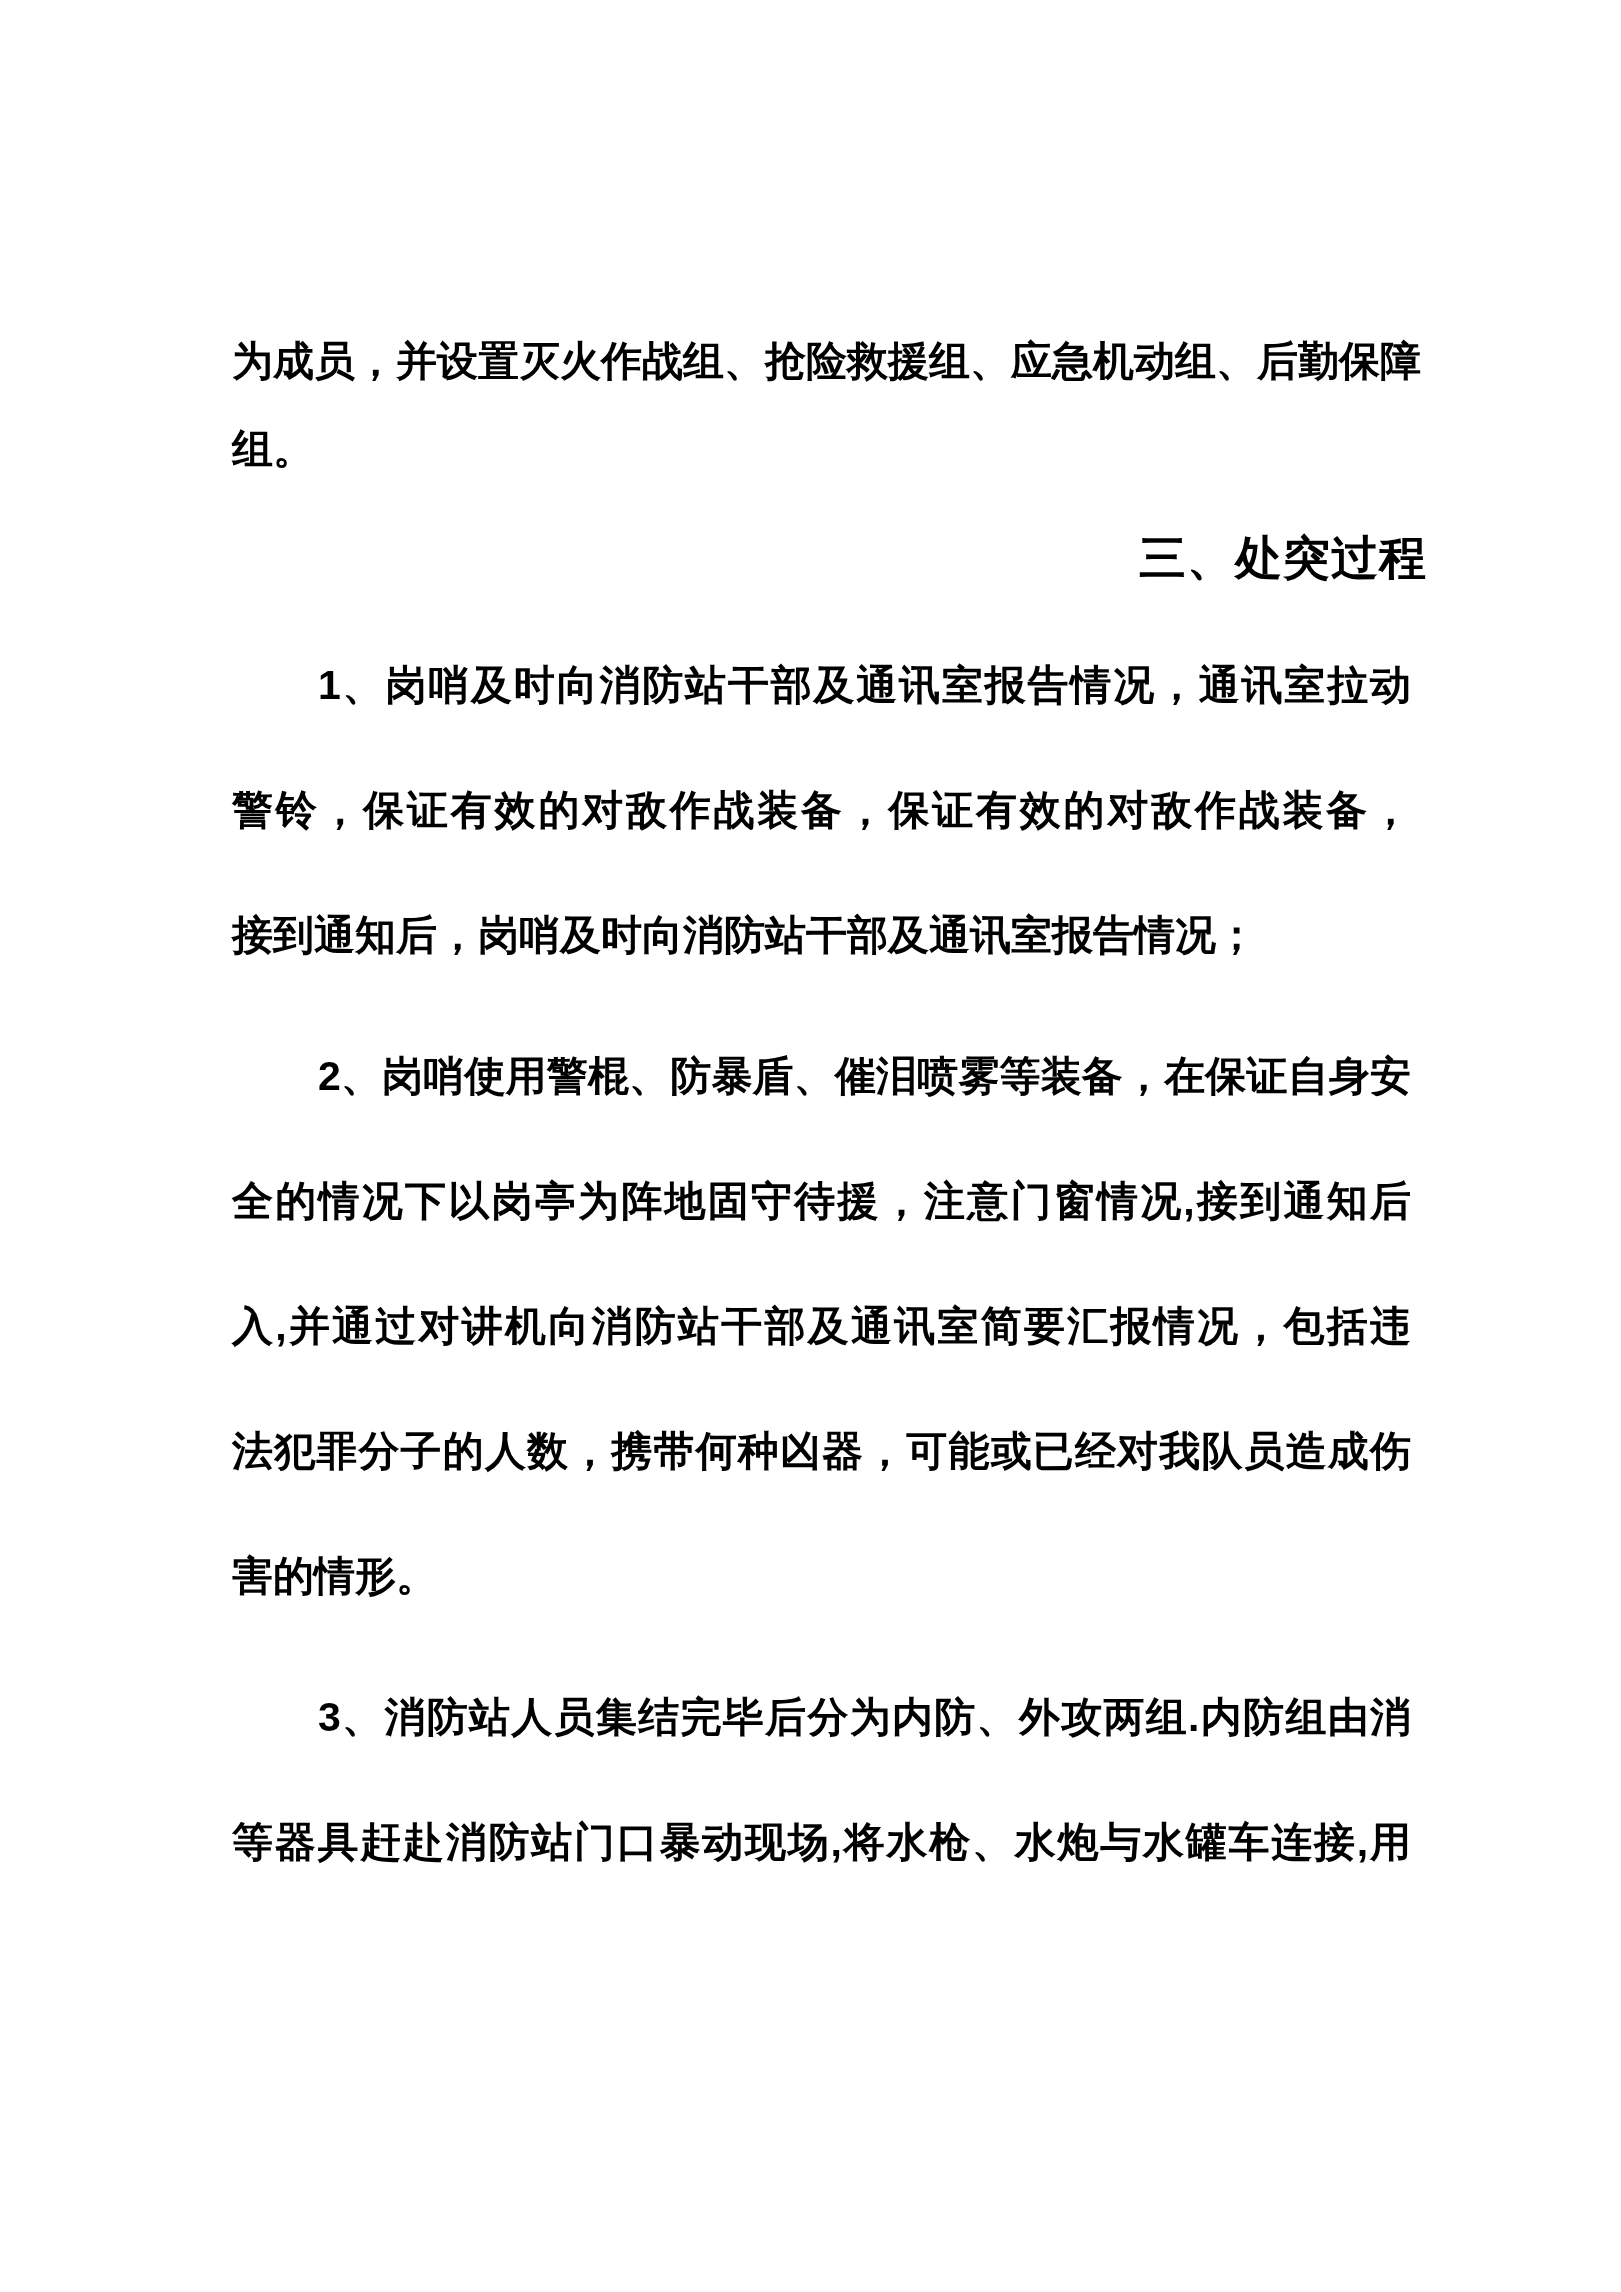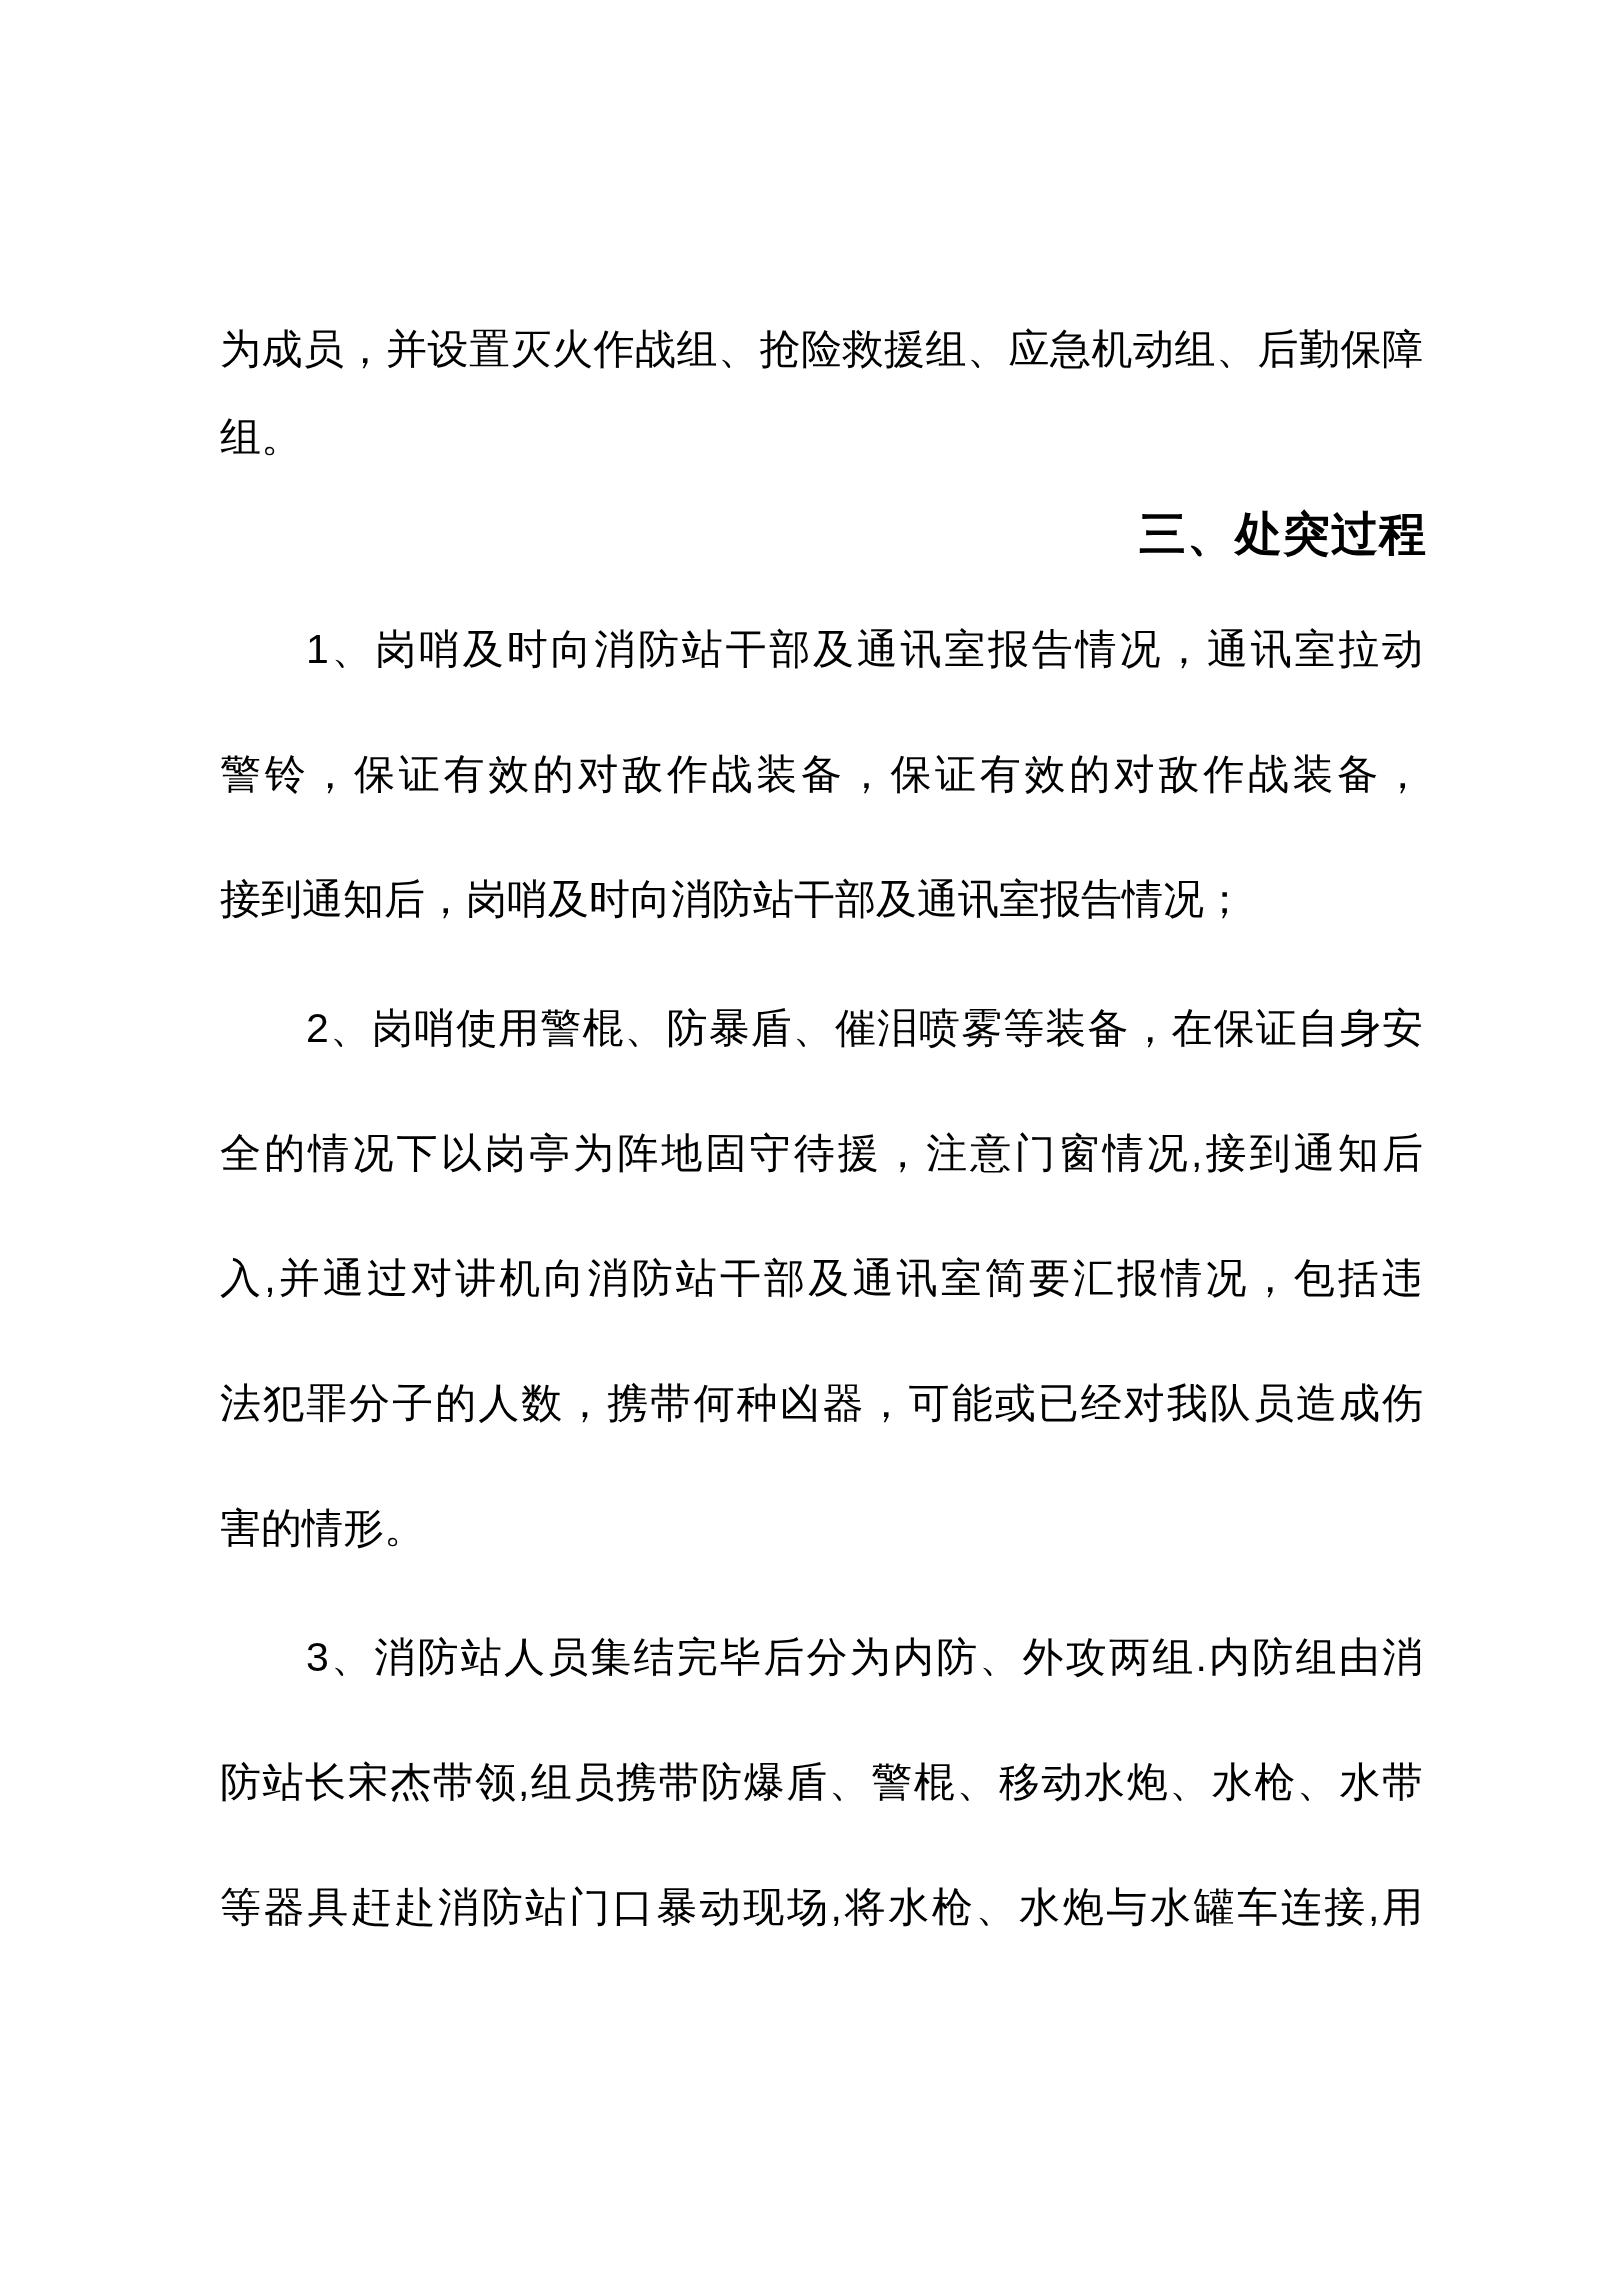--- a/index.html
+++ b/index.html
@@ -17,23 +17,24 @@
     overflow: hidden;
     box-sizing: border-box;
   }
   .content {
     box-sizing: border-box;
     width: 100%;
     height: 100%;
     padding: 301px 194px 0 216px;
   }
   .para {
-    margin: 4px;
+    margin: 16px;
     padding: 0;
     font-size: 41px;
+    font-weight: bold;
   }
   .line {
     display: block;
     line-height: 125px;
     text-align: justify;
     text-align-last: justify;
     text-justify: inter-character;
     white-space: nowrap;
   }
   .intro .line {
@@ -78,19 +79,18 @@
     <p class="para">
       <span class="line indent">2、岗哨使用警棍、防暴盾、催泪喷雾等装备，在保证自身安</span>
       <span class="line">全的情况下以岗亭为阵地固守待援，注意门窗情况,接到通知后</span>
       <span class="line">入,并通过对讲机向消防站干部及通讯室简要汇报情况，包括违</span>
       <span class="line">法犯罪分子的人数，携带何种凶器，可能或已经对我队员造成伤</span>
       <span class="line no-fill">害的情形。</span>
     </p>
 
     <p class="para">
       <span class="line indent">3、消防站人员集结完毕后分为内防、外攻两组.内防组由消</span>
-      <span class="line">防站长宋杰带领,组员携带防爆盾、警棍、移动水炮、水枪、水带</span>
       <span class="line">等器具赶赴消防站门口暴动现场,将水枪、水炮与水罐车连接,用</span>
     </p>
 
   </div>
 </div>
 
 
 </body></html>

